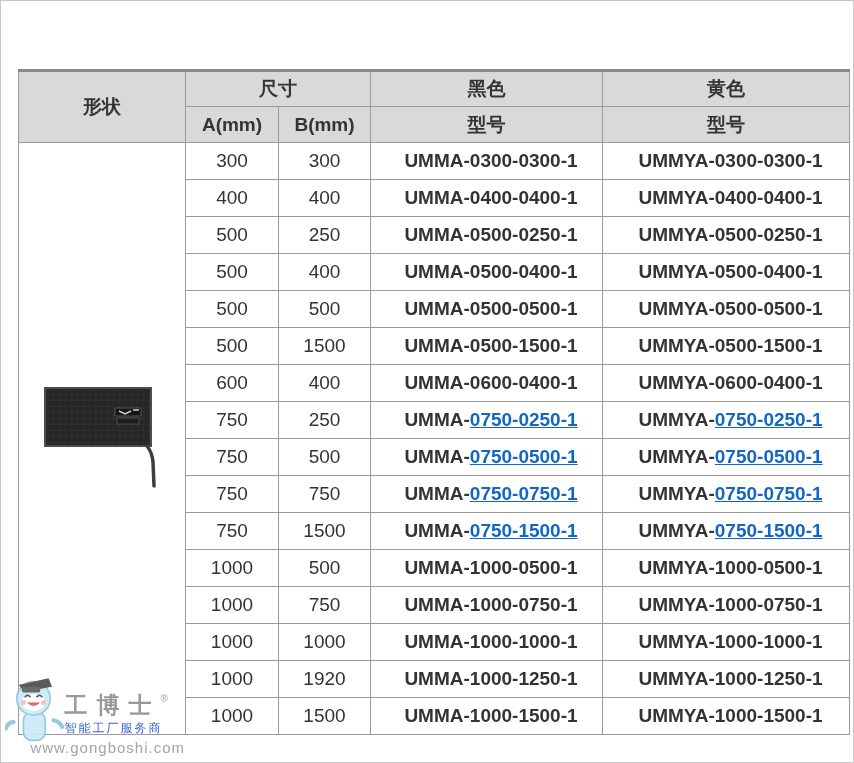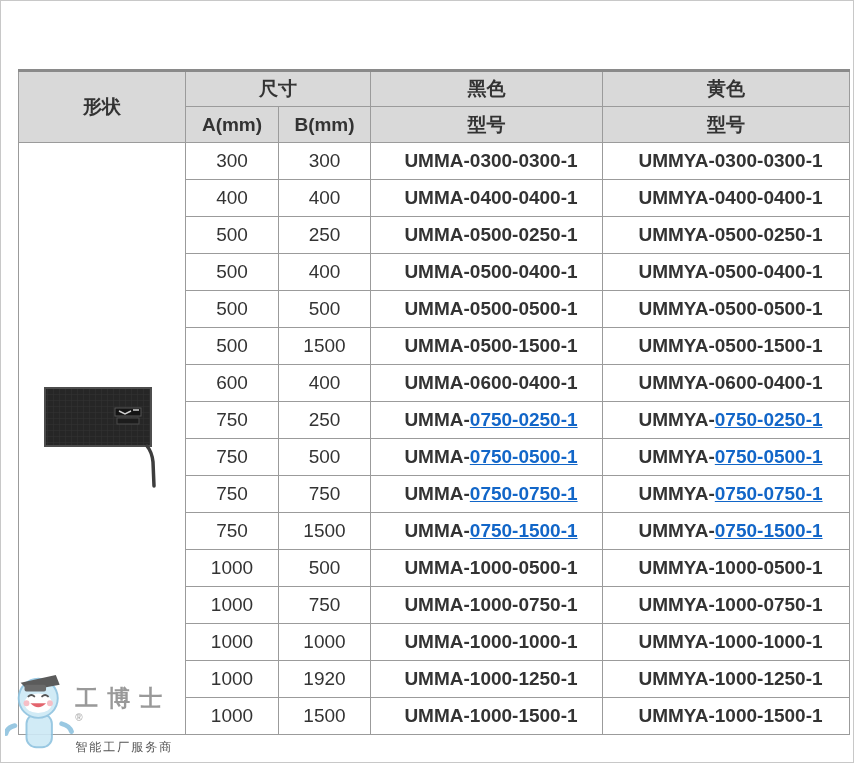--- a/index.html
+++ b/index.html
@@ -41,26 +41,26 @@
   table.spec td{height:37px;background:#fff;}
   td.num{text-align:center;font-weight:normal;margin-top:40px;}
   td.model{font-weight:bold;text-align:center;padding-left:10px;}
   td.model a.code-link{color:var(--link);font-weight:bold;}
   td.shape-cell{vertical-align:middle;text-align:center;background:#fff;}
   
   .product-fig{display:inline-block;}
   
   .watermark{
     position:absolute;left:4px;bottom:6px;width:180px;
-    display:flex;align-items:flex-end;opacity:.9;pointer-events:none;
+    display:flex;align-items:center;opacity:.9;pointer-events:none;
   }
   .wm-text{margin-left:-6px;margin-top:26px;}
   .wm-brand{font-size:23px;color:#8f8f8f;letter-spacing:9px;font-weight:bold;line-height:1.1;}
   .wm-reg{font-size:10px;color:#aaa;vertical-align:top;}
-  .wm-tagline{font-size:12px;color:#404040;letter-spacing:2px;margin-top:2px;}
+  .wm-tagline{font-size:12px;color:#1d4ed8;letter-spacing:2px;margin-top:2px;}
   .wm-url{font-size:15px;color:#9a9a9a;margin-top:2px;margin-left:-34px;letter-spacing:1px;}
 </style>
 </head>
 <body>
 
 <div class="page">
 
 
   <table class="spec">
     <colgroup>
@@ -211,16 +211,17 @@
       <path d="M26 33 q8 8 16 0 z" fill="#e0545e"></path>
       <circle cx="22" cy="33" r="3" fill="#f6b8c0"></circle>
       <circle cx="46" cy="33" r="3" fill="#f6b8c0"></circle>
 
       <path d="M16 12 L52 4 L56 14 L24 20 Z" fill="#4a4a4a"></path>
       <rect x="20" y="14" width="22" height="7" rx="2" fill="#5a5a5a"></rect>
     </svg>
     <div class="wm-text">
       <div class="wm-brand"><span>工博士</span><span class="wm-reg">®</span></div>
       <div class="wm-tagline">智能工厂服务商</div>
+      <div class="wm-url">www.gongboshi.com</div>
     </div>
   </div>
 
 </div>
 
 </body></html>

